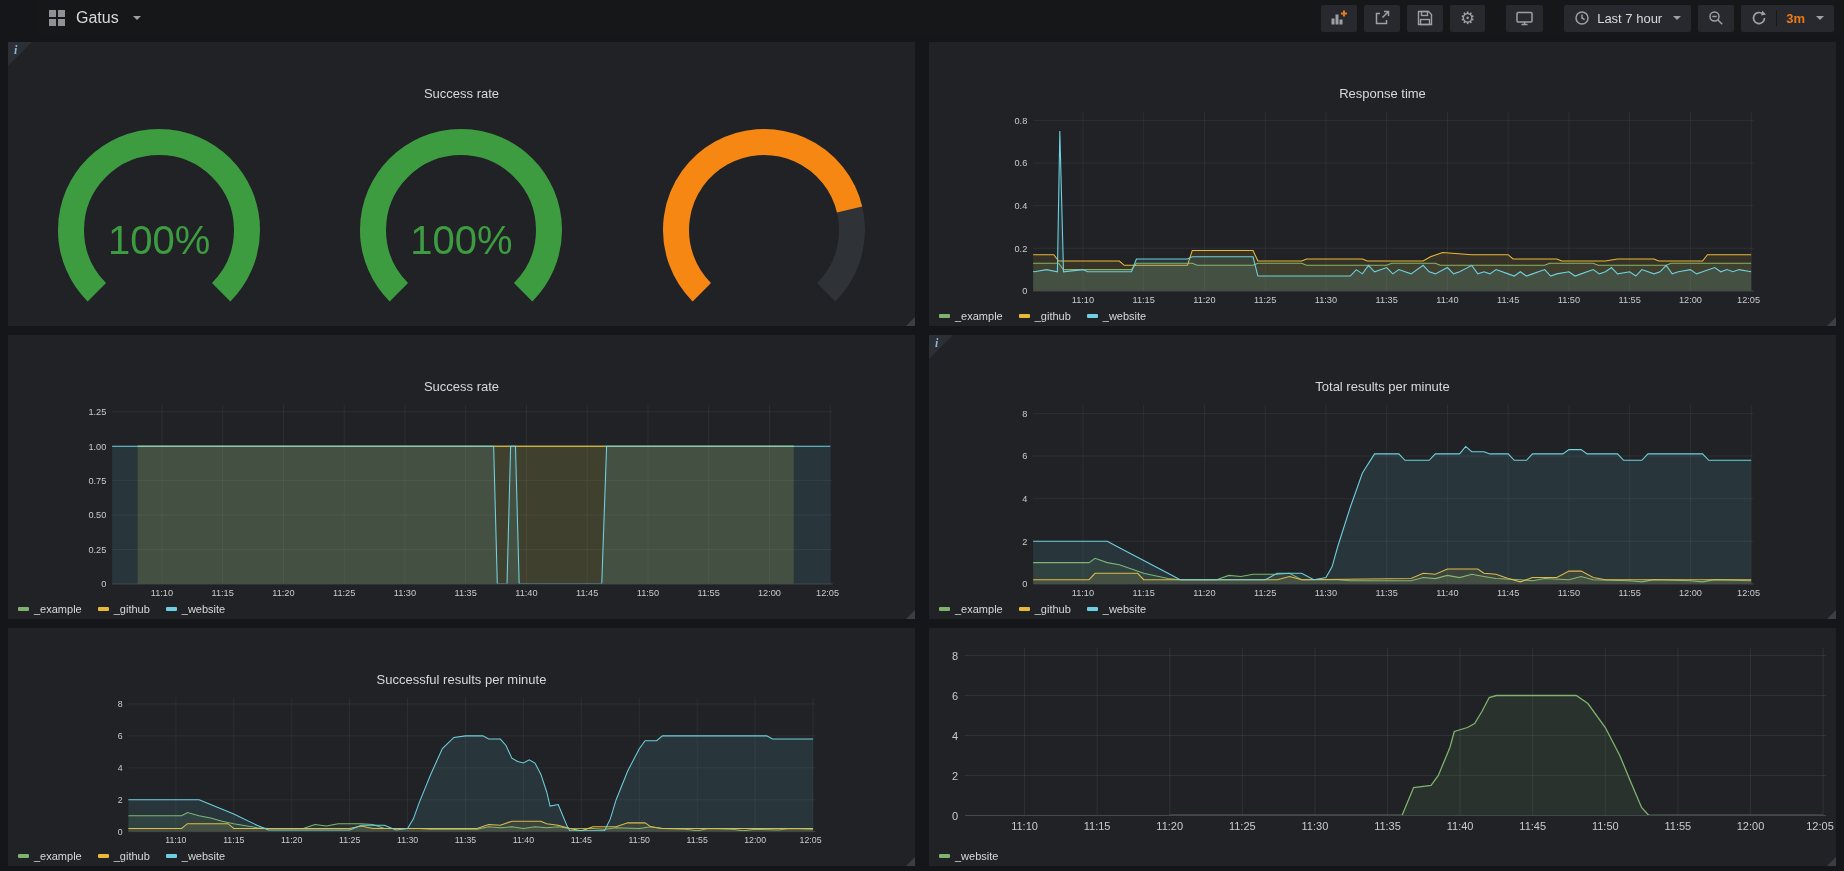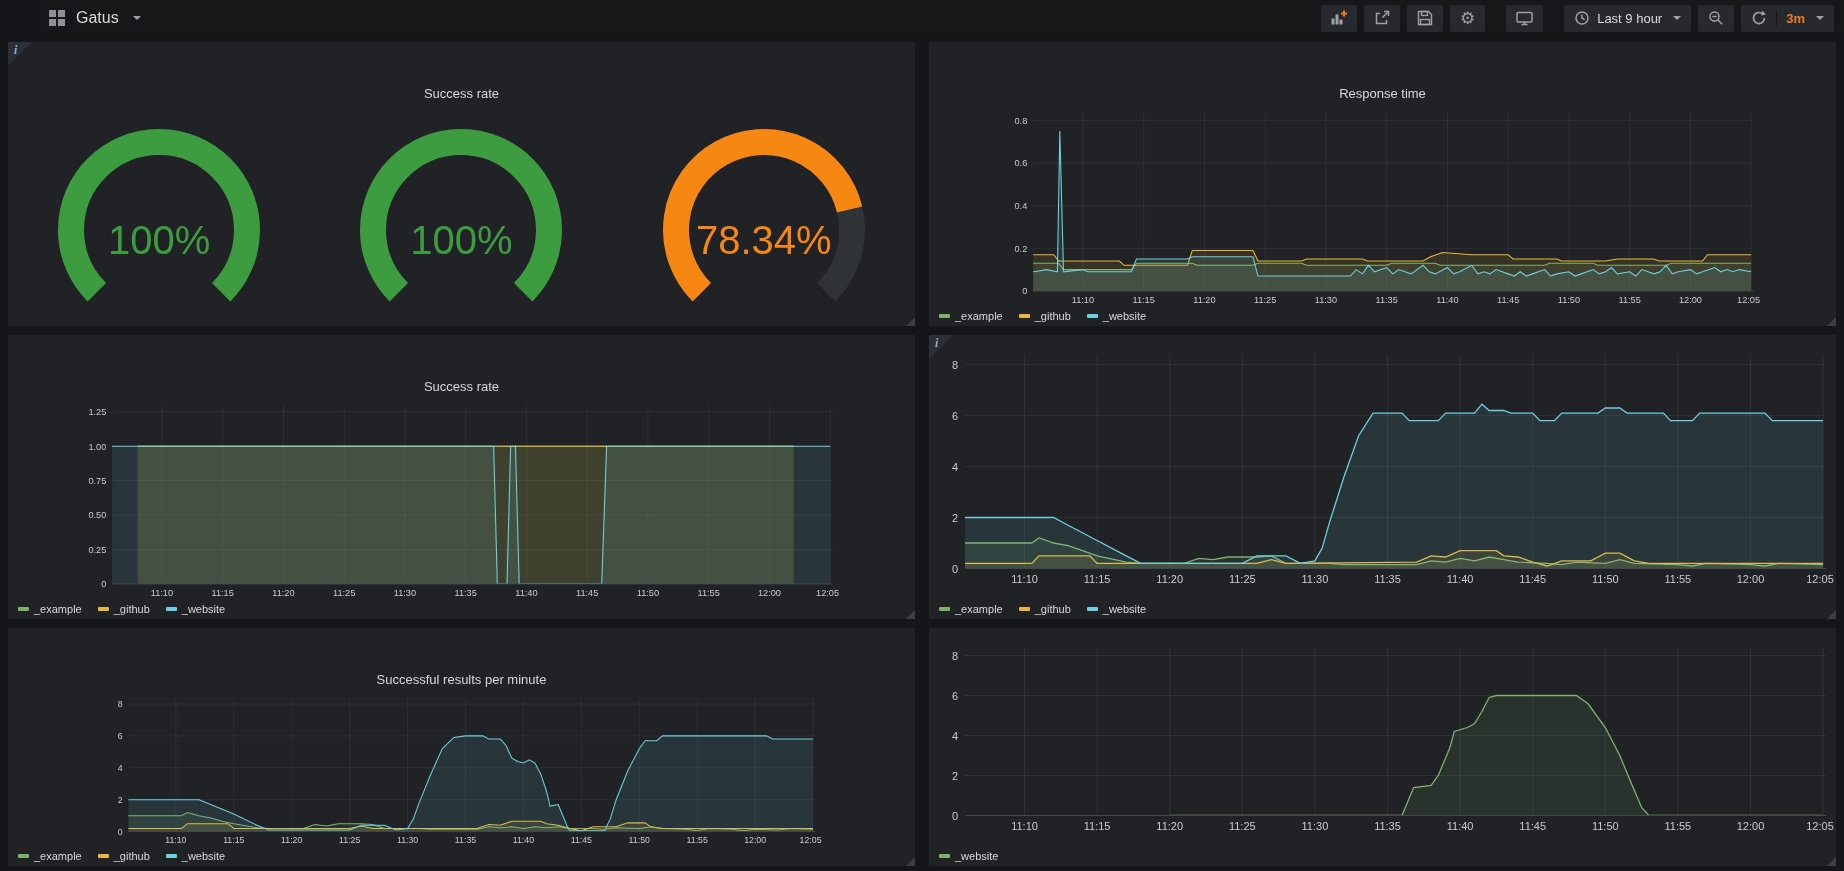--- a/index.html
+++ b/index.html
@@ -97,21 +97,21 @@
         <rect x="1" y="2.5" width="15" height="9.5" rx="1" stroke="#9da0a6" stroke-width="1.5" fill="none"></rect>
         <path d="M8.5 12v2.5M5.5 14.5h6" stroke="#9da0a6" stroke-width="1.5" fill="none"></path>
       </svg>
     </div>
     <div class="spacer"></div>
     <div class="nav-btn">
       <svg class="icon" width="16" height="16" viewBox="0 0 16 16">
         <circle cx="8" cy="8" r="6" stroke="#9da0a6" stroke-width="1.5" fill="none"></circle>
         <path d="M8 4.5V8l2.6 1.6" stroke="#9da0a6" stroke-width="1.5" fill="none"></path>
       </svg>
-      <span>Last 9 hour</span>
+      <span>Last 7 hour</span>
       <span class="caret"></span>
     </div>
     <div class="nav-btn">
       <svg class="icon" width="16" height="16" viewBox="0 0 16 16">
         <circle cx="6.5" cy="6.5" r="4.5" stroke="#9da0a6" stroke-width="1.5" fill="none"></circle>
         <path d="M10 10l4.2 4.2M4.3 6.5h4.4" stroke="#9da0a6" stroke-width="1.5" fill="none"></path>
       </svg>
     </div>
     <div class="nav-btn">
       <svg class="icon" width="16" height="16" viewBox="0 0 16 16">
@@ -147,21 +147,20 @@
             <path d="M87.8 174.2 A 88 88 0 1 1 212.2 174.2" stroke="#3d9c40" stroke-width="26" fill="none"></path>
           </svg>
         <div class="gauge-value" style="color: rgb(61, 156, 64);">100%</div>
         <div class="gauge-label">_github</div>
       </div>
       <div class="gauge">
         <svg width="300" height="212" viewBox="0 0 300 212">
             <path d="M87.8 174.2 A 88 88 0 1 1 212.2 174.2" stroke="#2f3237" stroke-width="26" fill="none"></path>
             <path d="M87.8 174.2 A 88 88 0 1 1 235.6 91.5" stroke="#f68712" stroke-width="26" fill="none"></path>
           </svg>
-        <div class="gauge-value" style="color: rgb(246, 135, 18);">78.34%</div>
         <div class="gauge-label">_website</div>
       </div>
     </div>
     <div class="resize"></div>
   </div>
 
   <div class="panel">
     <div class="panel-title">Response time</div>
     <svg class="chart" viewBox="0 0 907 239">
         <clipPath id="clip0">
@@ -294,20 +293,21 @@
           <span>_website</span>
         </span>
       </div>
     <div class="resize"></div>
   </div>
 
   <div class="panel">
     <div class="info-corner">
         <span>i</span>
       </div>
+    <div class="panel-title">Total results per minute</div>
     <svg class="chart" viewBox="0 0 907 239">
         <clipPath id="clip2">
           <rect x="36" y="7" width="861" height="214"></rect>
         </clipPath>
         <line x1="95.52951096121416" y1="7" x2="95.52951096121416" y2="221" stroke="rgba(255,255,255,0.07)"></line>
         <text x="95.52951096121416" y="235" text-anchor="middle" class="tick">11:10</text>
         <line x1="168.12647554806068" y1="7" x2="168.12647554806068" y2="221" stroke="rgba(255,255,255,0.07)"></line>
         <text x="168.12647554806068" y="235" text-anchor="middle" class="tick">11:15</text>
         <line x1="240.7234401349072" y1="7" x2="240.7234401349072" y2="221" stroke="rgba(255,255,255,0.07)"></line>
         <text x="240.7234401349072" y="235" text-anchor="middle" class="tick">11:20</text>

